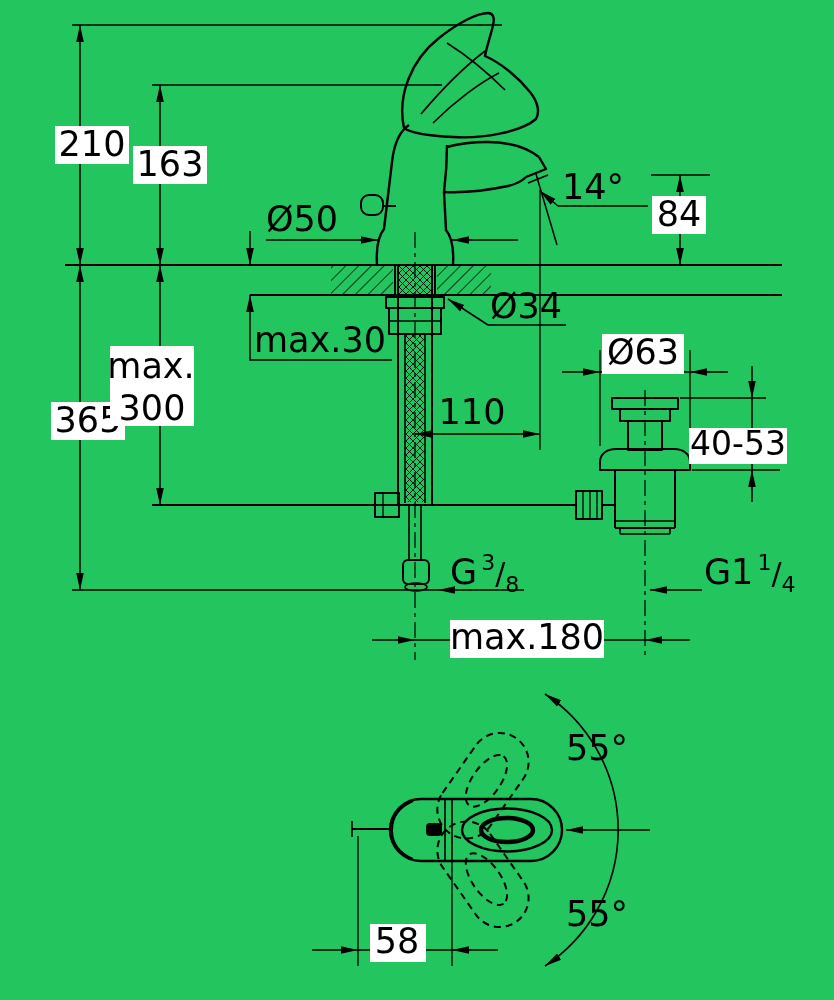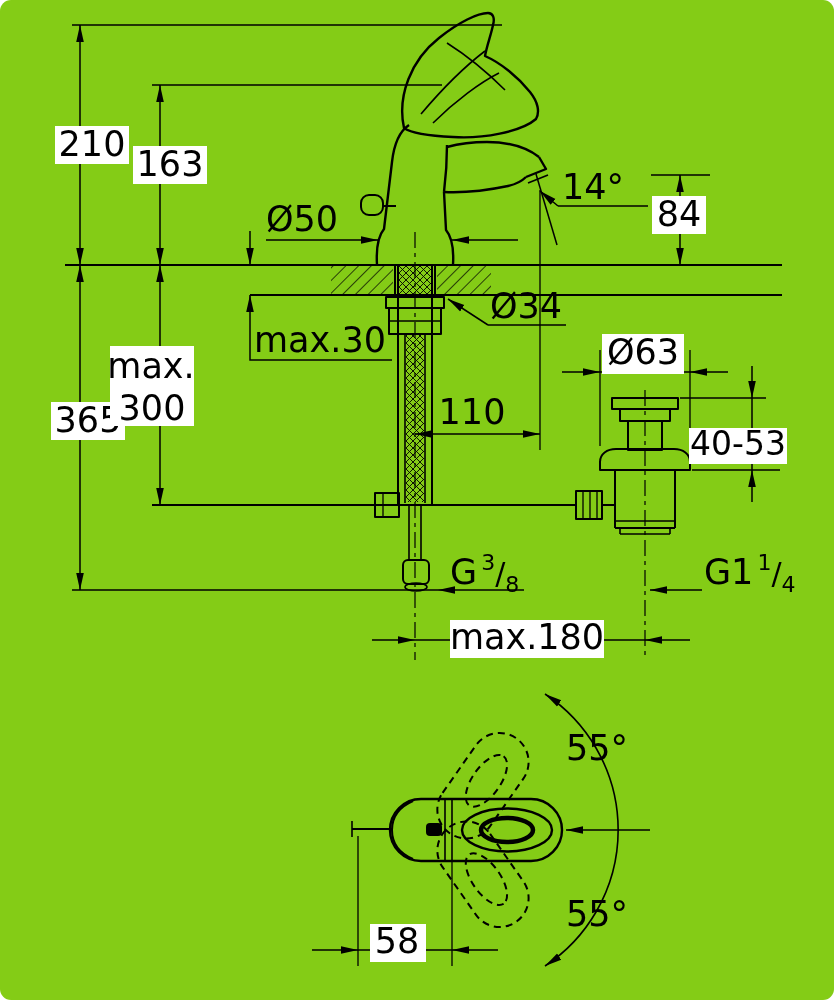--- a/index.html
+++ b/index.html
@@ -1,16 +1,16 @@
 <!DOCTYPE html>
 <html><head>
 <meta charset="utf-8">
 <style>
   html,body{margin:0;padding:0;background:#ffffff;}
-  .canvas{width:834px;height:1000px;background:#84cc16;position:relative;overflow:hidden;border-radius:11px;}
+  .canvas{width:834px;height:1000px;background:#22c55e;position:relative;overflow:hidden;}
   svg{display:block;}
   .obj  {stroke:#000;stroke-width:2.4;fill:none;stroke-linejoin:round;}
   .obj2 {stroke:#000;stroke-width:2;fill:none;stroke-linejoin:round;}
   .med  {stroke:#000;stroke-width:1.6;fill:none;}
   .dim  {stroke:#000;stroke-width:1.5;fill:none;}
   .thin {stroke:#000;stroke-width:1.3;fill:none;}
   .cl   {stroke:#000;stroke-width:1.2;fill:none;stroke-dasharray:16 5 4 5;}
   .dash {stroke:#000;stroke-width:2;fill:none;stroke-dasharray:7 5;}
   .txt  {font-family:"DejaVu Sans","Liberation Sans",sans-serif;font-size:35px;fill:#000;}
   .txt33{font-family:"DejaVu Sans","Liberation Sans",sans-serif;font-size:33px;fill:#000;}

